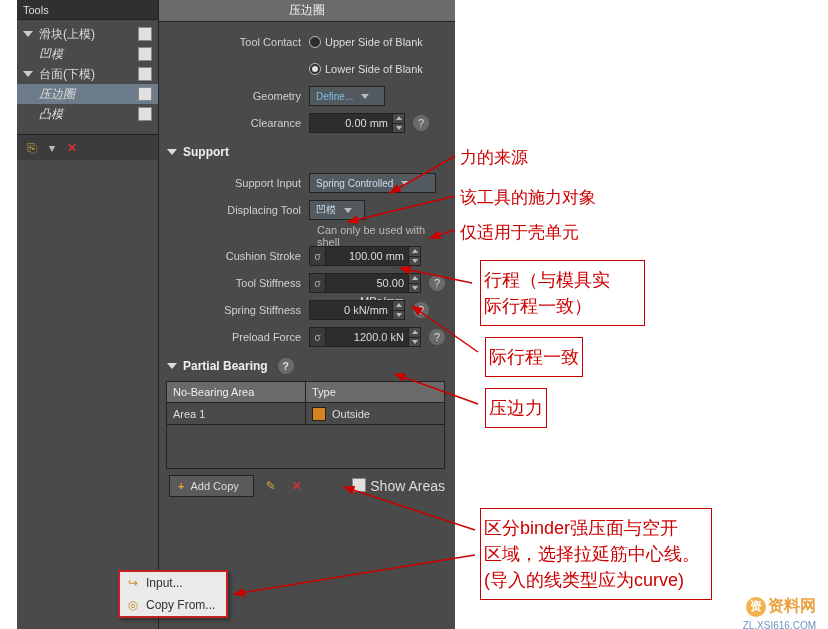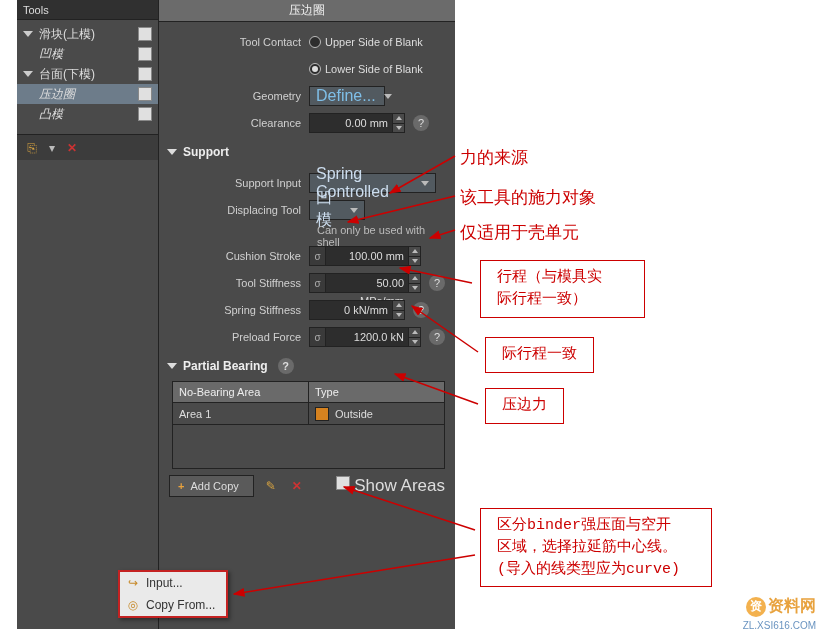--- a/index.html
+++ b/index.html
@@ -19,56 +19,56 @@
   .tb-x{color:#c33;font-weight:bold}
   .mainpane{flex:1;background:#4a4a4a;display:flex;flex-direction:column}
   .main-title{background:#6b6b6b;height:22px;display:flex;align-items:center;justify-content:center;font-size:12px;color:#eee;border-bottom:1px solid #222}
   .form{padding:6px 10px 4px 0}
   .frow{display:flex;align-items:center;height:26px;margin:1px 0}
   .frow .lbl{width:150px;text-align:right;padding-right:8px;color:#d0d0d0;font-size:11px}
   .frow .ctrl{display:flex;align-items:center;gap:4px}
   .radio{width:12px;height:12px;border-radius:50%;border:1px solid #bbb;background:#2d2d2d;display:inline-flex;align-items:center;justify-content:center}
   .radio.on::after{content:"";width:6px;height:6px;border-radius:50%;background:#ddd}
   .rtxt{color:#ddd;font-size:11px}
-  .select{background:#525a60;border:1px solid #222;height:20px;display:flex;align-items:center;padding:0 6px;color:#cde;font-size:16px;gap:4px;position:relative}
+  .select{background:#525a60;border:1px solid #222;height:20px;display:flex;align-items:center;padding:0 6px;color:#cde;font-size:10px;gap:4px;position:relative}
   .select.define{color:#7fbfe8}
   .select .caret{width:0;height:0;border-left:4px solid transparent;border-right:4px solid transparent;border-top:5px solid #bbb;margin-left:4px}
   .numfield{display:flex;align-items:center}
   .numfield .sig{width:16px;height:20px;background:#3a3a3a;border:1px solid #222;border-right:none;color:#aaa;display:flex;align-items:center;justify-content:center;font-size:10px}
   .numfield .inp{height:20px;width:84px;background:#2d2d2d;border:1px solid #222;color:#ddd;text-align:right;padding:0 4px;font-size:11px;line-height:18px}
   .numfield .spin{width:12px;height:20px;background:#4a4a4a;border:1px solid #222;border-left:none;display:flex;flex-direction:column}
   .numfield .spin div{flex:1;display:flex;align-items:center;justify-content:center}
   .numfield .spin .su{border-bottom:1px solid #222}
   .suarrow{width:0;height:0;border-left:3px solid transparent;border-right:3px solid transparent;border-bottom:4px solid #bbb}
   .sdarrow{width:0;height:0;border-left:3px solid transparent;border-right:3px solid transparent;border-top:4px solid #bbb}
   .help{width:16px;height:16px;border-radius:50%;background:#6a6a6a;color:#ddd;display:flex;align-items:center;justify-content:center;font-size:11px;margin-left:4px}
   .section-hdr{display:flex;align-items:center;height:22px;color:#eee;font-weight:bold;font-size:12px;padding-left:8px;gap:6px}
   .section-hdr .tri2{width:0;height:0;border-left:5px solid transparent;border-right:5px solid transparent;border-top:6px solid #ddd}
   .note-row{height:18px;padding-left:158px;color:#bbb;font-size:11px}
-  .table{margin:4px 10px 0 13px;border:1px solid #222}
+  .table{margin:4px 10px 0 7px;border:1px solid #222}
   .thead{display:flex;background:#6a6a6a;height:20px}
   .th{flex:1;padding:0 6px;line-height:20px;font-size:11px;color:#eee;border-right:1px solid #222}
   .th:last-child{border-right:none}
   .tr{display:flex;height:22px;border-top:1px solid #222;background:#4a4a4a}
   .td{flex:1;display:flex;align-items:center;padding:0 6px;font-size:11px;border-right:1px solid #222}
   .td:last-child{border-right:none;gap:6px}
   .orange-sq{width:14px;height:14px;background:#d6821f;border:1px solid #222}
   .filler{height:44px;border-top:1px solid #222;background:#4a4a4a}
   .addrow{display:flex;align-items:center;height:26px;margin:4px 10px 0 10px;gap:8px}
   .addbtn{background:#5a5a5a;border:1px solid #222;height:22px;padding:0 8px;display:flex;align-items:center;gap:6px;font-size:11px;color:#ddd}
   .plus{color:#e8a23d;font-weight:bold}
   .brush{width:18px;height:18px;display:flex;align-items:center;justify-content:center;color:#d9a441}
-  .show-areas{margin-left:auto;display:flex;align-items:flex-start;gap:4px;font-size:17px;color:#ddd}
+  .show-areas{margin-left:auto;display:flex;align-items:flex-start;gap:4px;font-size:14px;color:#ddd}
   .chk{width:14px;height:14px;background:#e0e0e0;border:1px solid #888}
   .menu{position:absolute;left:118px;top:570px;width:110px;background:#eaeaea;border:2px solid #c42222;box-shadow:2px 2px 4px rgba(0,0,0,.4)}
   .menu-item{height:22px;display:flex;align-items:center;gap:6px;padding:0 6px;font-size:12px;color:#333}
   .menu-item .mi-icon{width:14px;text-align:center;color:#c78a2a}
   
   .anno-text{position:absolute;color:#c00;font-size:17px;font-family:"SimSun","Microsoft YaHei";white-space:nowrap}
-  .anno-box{position:absolute;border:1.5px solid #c00;color:#c00;font-size:15px;padding:6px 16px;background:#fff;font-family:Liberation Mono, monospace;line-height:1.45}
+  .anno-box{position:absolute;border:1.5px solid #c00;color:#c00;font-size:18px;padding:6px 3px;background:#fff;font-family:Liberation Sans, sans-serif;line-height:1.45}
   svg.arrows{position:absolute;left:0;top:0;width:828px;height:629px;pointer-events:none}
   .watermark{position:absolute;right:12px;bottom:12px;font-size:16px;color:#e8a23d;font-weight:bold;display:flex;align-items:center;gap:2px}
   .wm-badge{width:20px;height:20px;border-radius:50%;background:#f3b14e;color:#fff;display:flex;align-items:center;justify-content:center;font-size:12px}
   .wm-url{position:absolute;right:12px;bottom:-2px;font-size:10px;color:#6a94c0}
 </style>
 </head>
 <body>
 
 <div class="app">
   <div class="toolspane">

